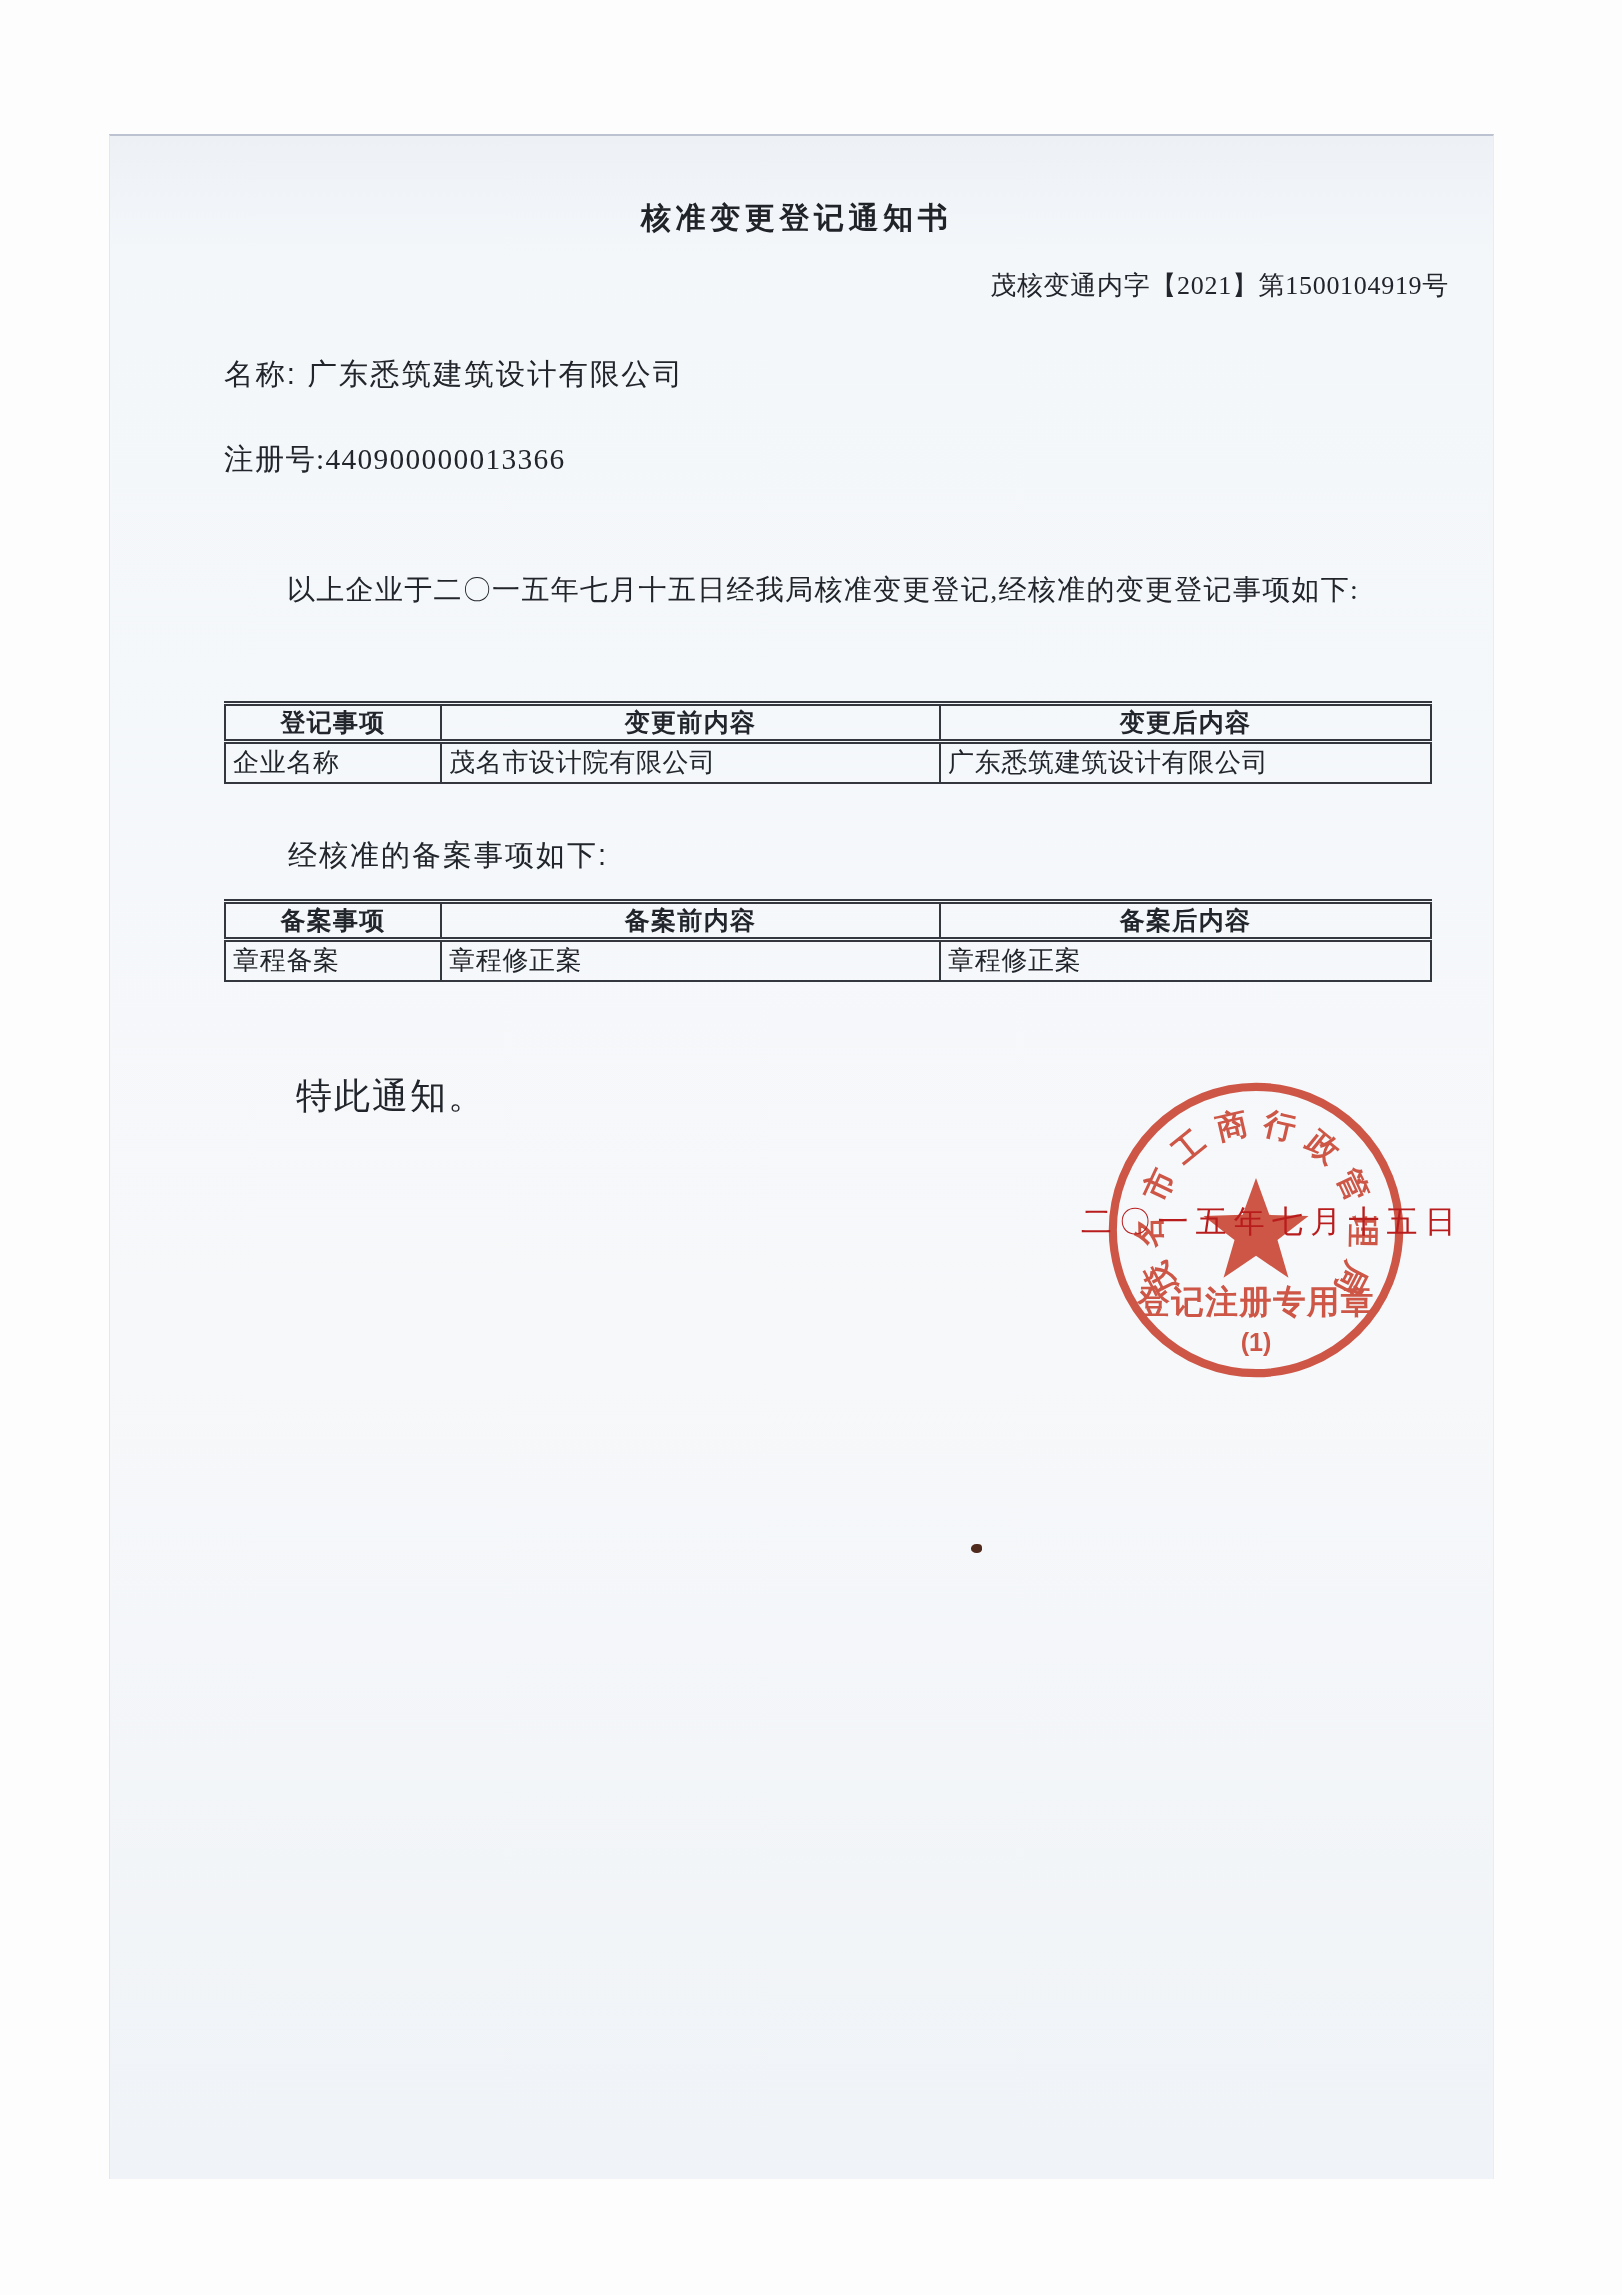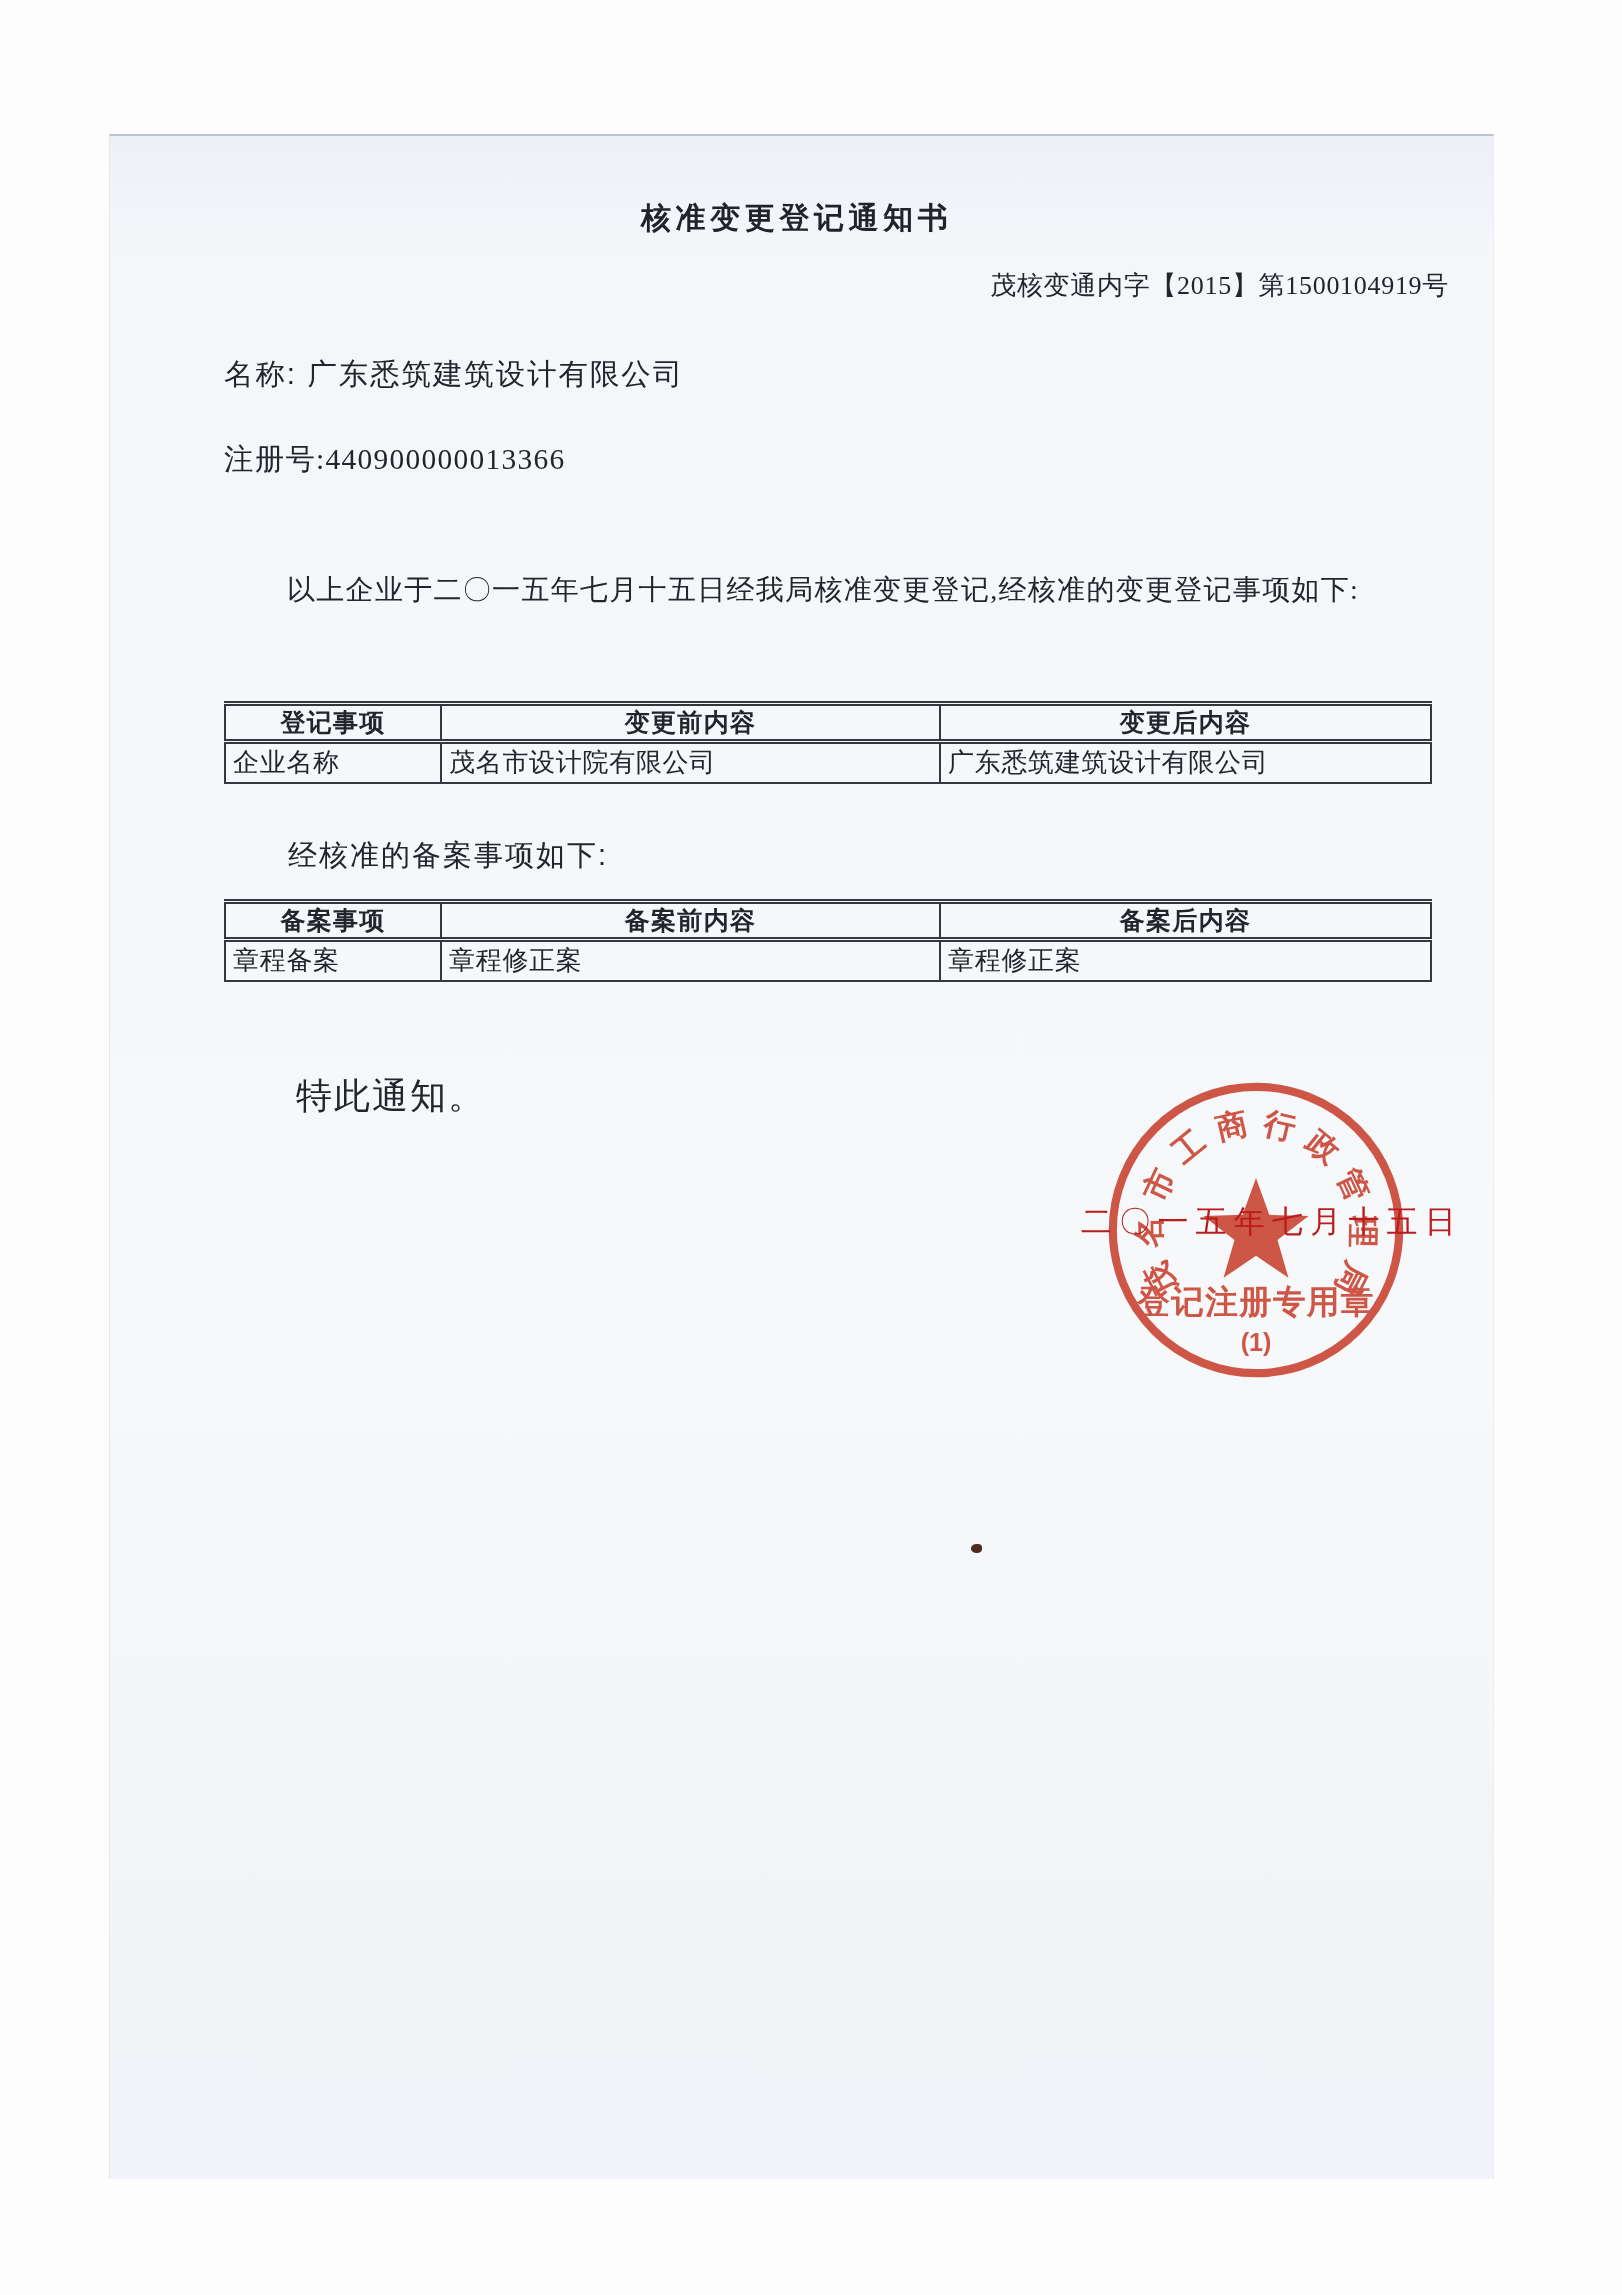--- a/index.html
+++ b/index.html
@@ -128,21 +128,21 @@
     z-index:2;
   }
 </style>
 </head>
 <body>
 
 <div class="paper abs"></div>
 
 <div class="doc-title abs">核准变更登记通知书</div>
 
-<div class="doc-number abs">茂核变通内字【2015】第1500104919号</div>
+<div class="doc-number abs">茂核变通内字【2021】第1500104919号</div>
 
 <div class="name-line abs">
   <span>名称:</span><span class="val">广东悉筑建筑设计有限公司</span>
 </div>
 
 <div class="reg-line abs">
   <span>注册号:</span><span>440900000013366</span>
 </div>
 
 <div class="body-par abs">以上企业于二〇一五年七月十五日经我局核准变更登记,经核准的变更登记事项如下:</div>

